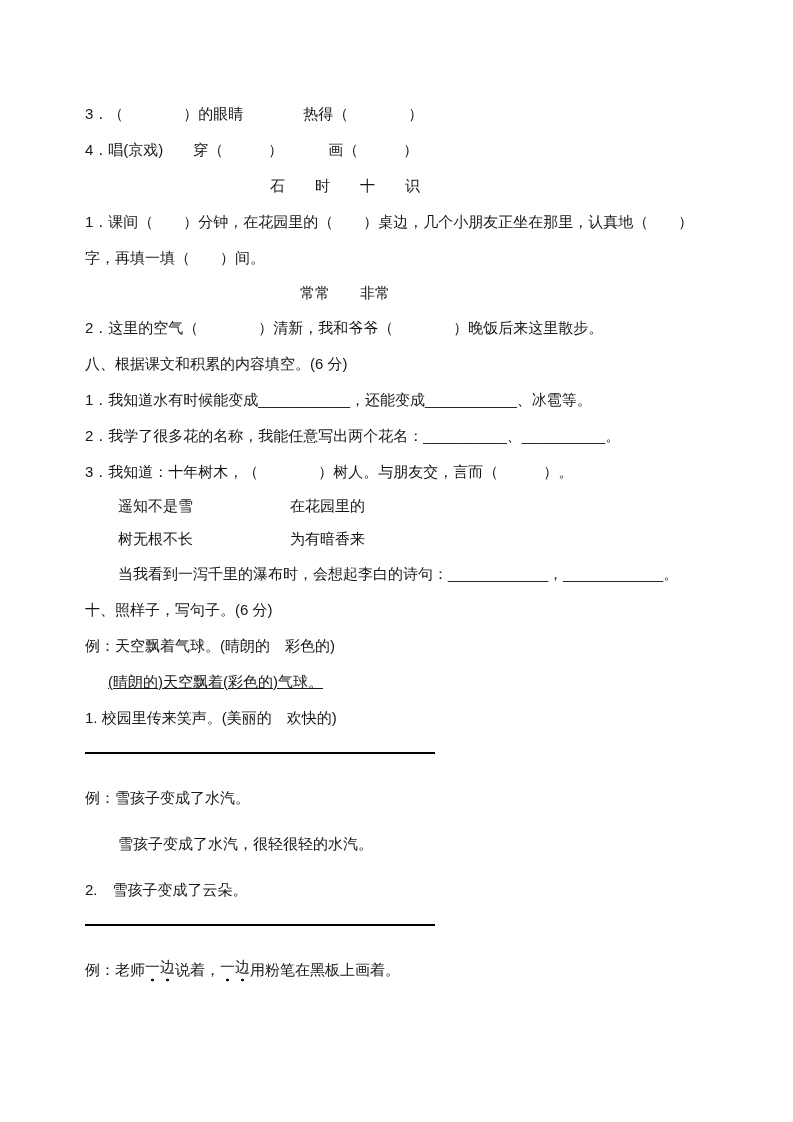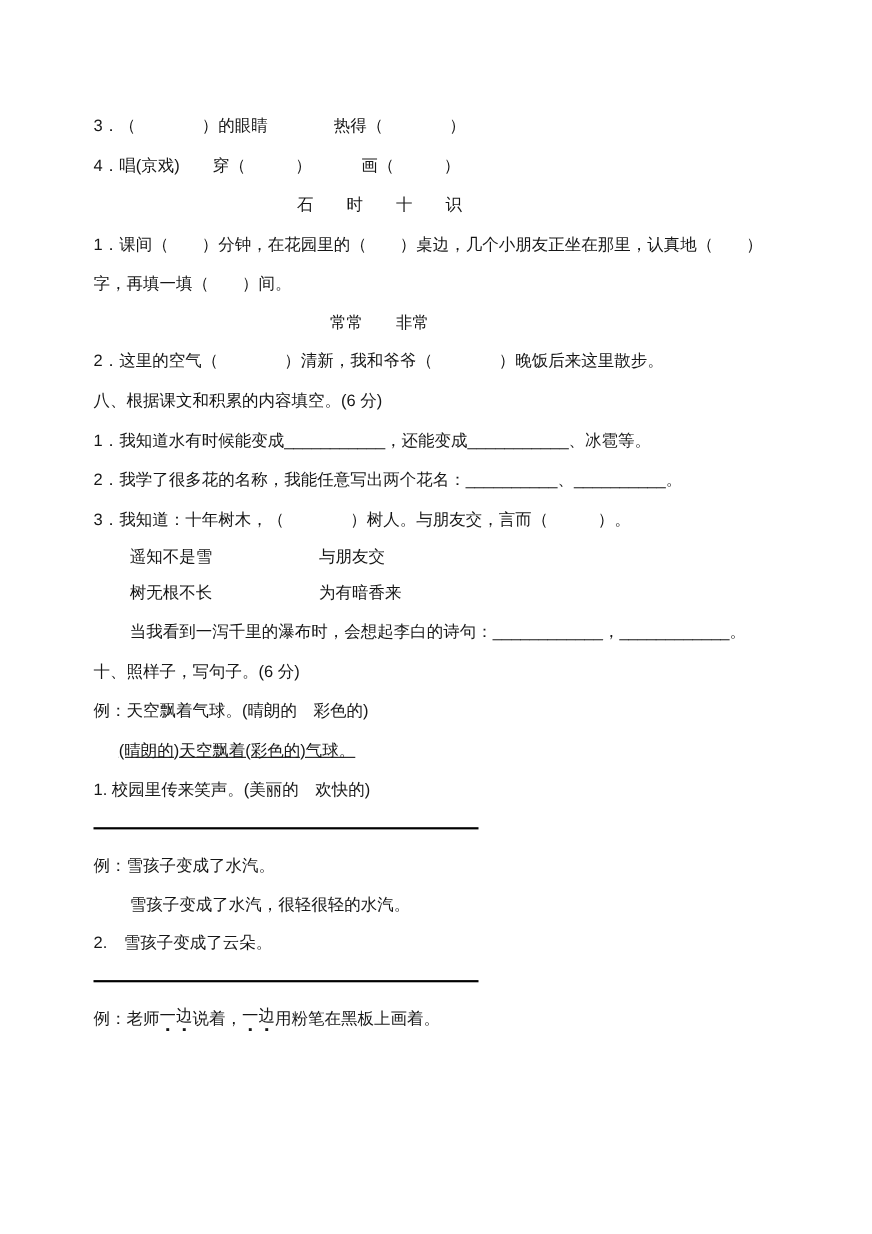--- a/index.html
+++ b/index.html
@@ -22,21 +22,21 @@
     padding: 96px 60px 16px 85px;
   }
   .line {
     height: 36px;
     display: flex;
     align-items: center;
     white-space: pre;
   }
   .line.h33 { height: 33px; }
   .line.h34 { height: 34px; }
-  .line.h35 { height: 35px; }
+  .line.h35 { height: 35px; margin-top: 11px; }
   .ind-a { padding-left: 23px; text-decoration: underline; }
   .ind-b { padding-left: 33px; }
   .center-block {
     width: 520px;
     justify-content: center;
   }
   .pair-left {
     display: inline-block;
     width: 172px;
   }
@@ -89,21 +89,21 @@
   </div>
   <div class="line">
     <span>2．我学了很多花的名称，我能任意写出两个花名：__________、__________。</span>
   </div>
   <div class="line">
     <span>3．我知道：十年树木，（　　　　）树人。与朋友交，言而（　　　）。</span>
   </div>
 
   <div class="line h33 ind-b">
     <span class="pair-left">遥知不是雪</span>
-    <span>与朋友交</span>
+    <span>在花园里的</span>
   </div>
   <div class="line h33 ind-b">
     <span class="pair-left">树无根不长</span>
     <span>为有暗香来</span>
   </div>
   <div class="line ind-b">
     <span>当我看到一泻千里的瀑布时，会想起李白的诗句：____________，____________。</span>
   </div>
 
   <div class="line">

